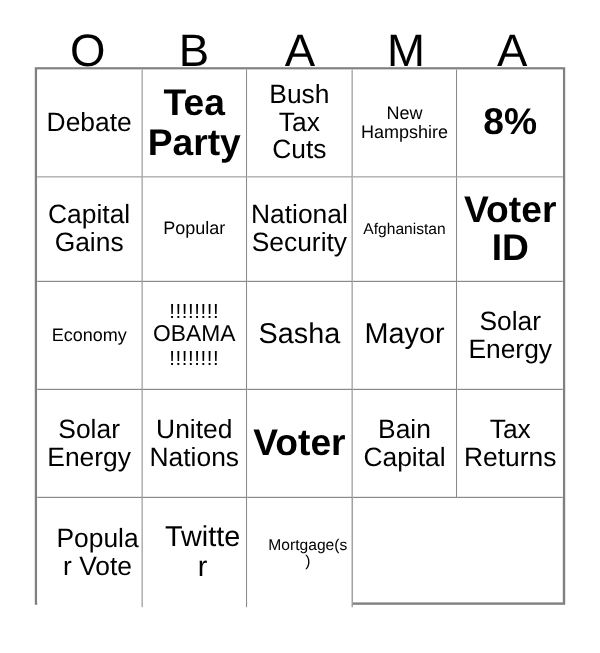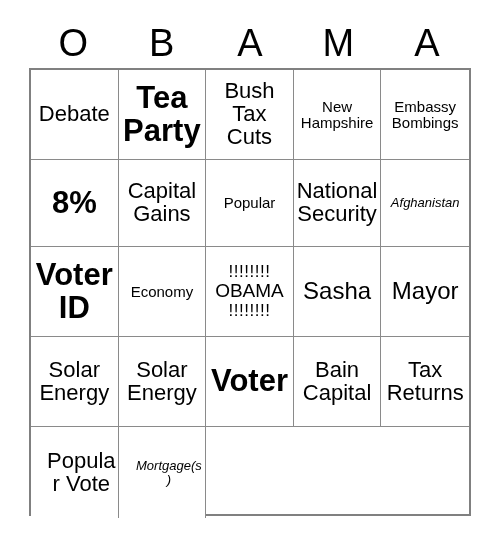--- a/index.html
+++ b/index.html
@@ -40,21 +40,21 @@
     font-size: 38px;
     line-height: 1;
     font-weight: normal;
     letter-spacing: 0px;
   }
 
   
   .grid {
     position: absolute;
     left: 29px;
-    top: 68px;
+    top: 56px;
     width: 442px;
     height: 448px;
     display: grid;
     grid-template-columns: repeat(5, 1fr);
     grid-template-rows: 90px 87px 90px 90px 91px;
     border-top: 2px solid #808080;
     border-left: 2px solid #808080;
     border-right: 2px solid #808080;
     border-bottom: 2px solid #808080;
     box-sizing: border-box;
@@ -76,21 +76,21 @@
   .cell:nth-child(n+21) { border-bottom: none; padding-left: 16px; }
 
   .cell .txt {
     display: block;
     width: 100%;
     line-height: 1.04;
     word-wrap: break-word;
   }
 
   
-  .fs-xs  { font-size: 13px; font-style: italic; }
+  .fs-xs  { font-size: 13px; }
   .fs-s   { font-size: 15px; }
   .fs-l   { font-size: 22px; }
   .fs-xl  { font-size: 24px; }
   .fs-xxl { font-size: 31px; font-weight: bold; }
 
   
   .free .txt { line-height: 1.0; }
   .free .bangs {
     display: block;
     font-size: 17px;
@@ -123,23 +123,20 @@
       <div class="cell">
         <span class="txt fs-xxl">Tea Party</span>
       </div>
       <div class="cell">
         <span class="txt fs-l">Bush Tax Cuts</span>
       </div>
       <div class="cell">
         <span class="txt fs-s">New Hampshire</span>
       </div>
       <div class="cell">
-        <span class="txt fs-s">Embassy Bombings</span>
-      </div>
-      <div class="cell">
         <span class="txt fs-xxl">8%</span>
       </div>
       <div class="cell">
         <span class="txt fs-l">Capital Gains</span>
       </div>
       <div class="cell">
         <span class="txt fs-s">Popular</span>
       </div>
       <div class="cell">
         <span class="txt fs-l">National Security</span>
@@ -166,29 +163,35 @@
       <div class="cell">
         <span class="txt fs-xl">Mayor</span>
       </div>
       <div class="cell">
         <span class="txt fs-l">Solar Energy</span>
       </div>
       <div class="cell">
         <span class="txt fs-l">Solar Energy</span>
       </div>
       <div class="cell">
+        <span class="txt fs-l">United Nations</span>
+      </div>
+      <div class="cell">
         <span class="txt fs-xxl">Voter</span>
       </div>
       <div class="cell">
         <span class="txt fs-l">Bain Capital</span>
       </div>
       <div class="cell">
         <span class="txt fs-l">Tax Returns</span>
       </div>
       <div class="cell">
         <span class="txt fs-l">Popular Vote</span>
       </div>
       <div class="cell">
+        <span class="txt fs-xl">Twitter</span>
+      </div>
+      <div class="cell">
         <span class="txt fs-xs">Mortgage(s)</span>
       </div>
     </div>
 
 </div>
 
 </body></html>

